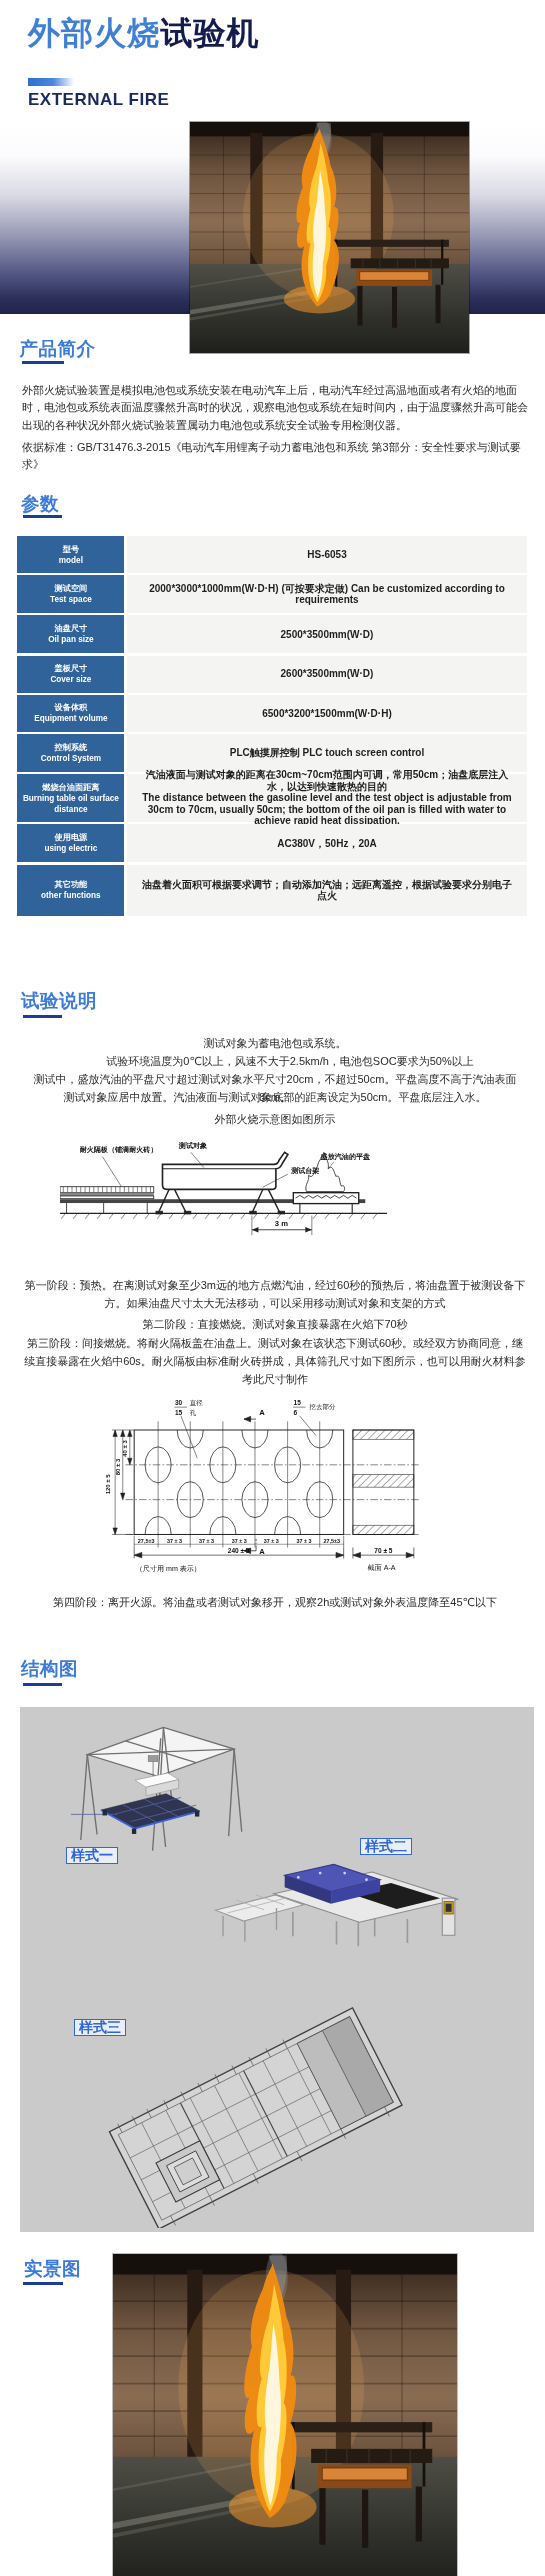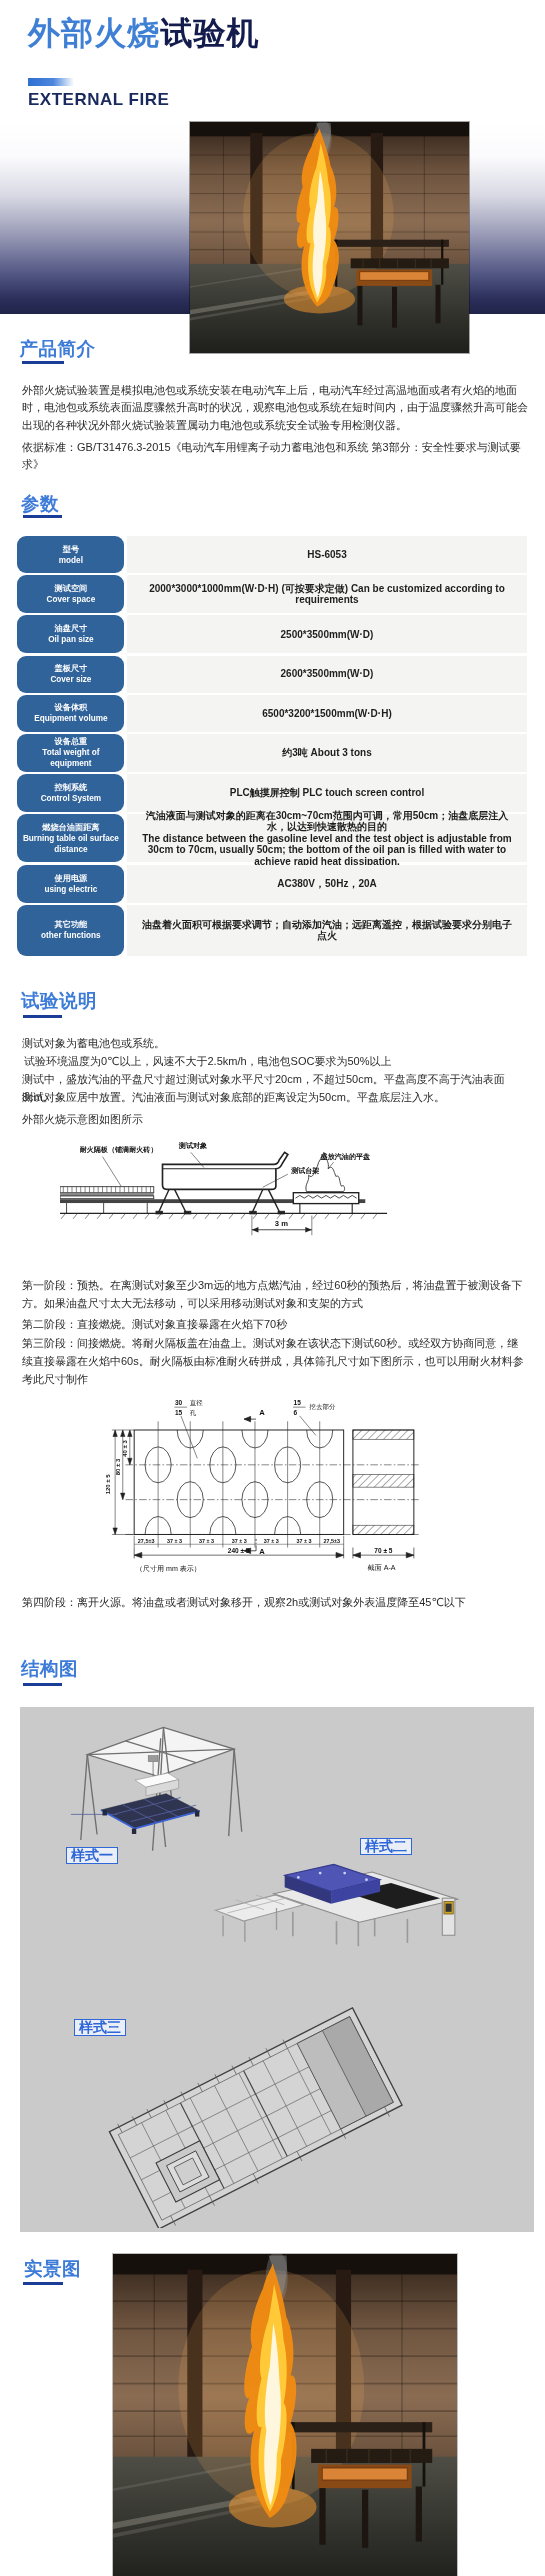--- a/index.html
+++ b/index.html
@@ -15,26 +15,26 @@
   
   .banner{left:0;top:114px;width:545px;height:192px;
     background:linear-gradient(180deg,#ffffff 0%,#fbfbfd 18%,#d9dae4 38%,#9b9db8 58%,#565a86 78%,#2b2f5a 92%,#212449 100%);}
   .photo1{left:190px;top:114px;width:279px;height:231px;outline:0.5px solid rgba(0,0,0,.35);}
   .photo2{left:113px;top:2246px;width:344px;height:330px;outline:0.5px solid rgba(0,0,0,.25);}
   
   .sec-title{font-size:18.5px;font-weight:900;color:#3d7bd8;letter-spacing:0.5px;}
   .sec-underline{height:2.7px;background:#1a3e97;}
   
   .para{width:506px;font-size:11px;line-height:17.4px;color:#2a2a2a;}
-  .para2{width:506px;font-size:11px;line-height:18px;color:#2a2a2a;}
+  .para2{width:506px;font-size:11px;line-height:18px;color:#2a2a2a;text-align:center;}
   
   .ptable{left:17.4px;top:528px;width:510px;}
   .prow{display:flex;margin-bottom:2.2px;}
   .pcell-l{width:107px;background:#30639a;color:#ffffff;font-weight:700;font-size:8.2px;
-    display:flex;flex-direction:column;justify-content:center;align-items:center;text-align:center;line-height:11px;padding:0 3.3px;box-sizing:border-box;border-radius:9px;}
+    display:flex;flex-direction:column;justify-content:center;align-items:center;text-align:center;line-height:11px;padding:0 3.3px;box-sizing:border-box;}
   .pcell-r{flex:1;margin-left:2.2px;background:#f4f4f2;color:#1e1e1e;font-weight:700;font-size:10px;
     display:flex;flex-direction:column;justify-content:center;align-items:center;text-align:center;line-height:11.5px;padding:0 11px;box-sizing:border-box;}
   .h68{height:37px}.h70{height:38px}.h88{height:48px}.h94{height:51px}
   
   .canvas-gray{left:19.6px;top:1699px;width:514px;height:525px;background:#cacaca;}
   .style-tag{position:absolute;border:1.1px solid #2f66d8;color:#2f66d8;background:rgba(240,246,255,.85);
     font-size:14px;font-weight:800;padding:0.5px 4.4px;line-height:13.6px;}
   
   .diag{background:transparent;}
   svg text{font-family:"Liberation Sans","DejaVu Sans",sans-serif;}
@@ -135,21 +135,21 @@
           <span>型号</span>
           <span>model</span>
         </div>
       <div class="pcell-r">
           <span>HS-6053</span>
         </div>
     </div>
     <div class="prow h70">
       <div class="pcell-l">
           <span>测试空间</span>
-          <span>Cover space</span>
+          <span>Test space</span>
         </div>
       <div class="pcell-r">
           <span>2000*3000*1000mm(W·D·H) (可按要求定做) Can be customized according to requirements</span>
         </div>
     </div>
     <div class="prow h70">
       <div class="pcell-l">
           <span>油盘尺寸</span>
           <span>Oil pan size</span>
         </div>
@@ -170,29 +170,20 @@
       <div class="pcell-l">
           <span>设备体积</span>
           <span>Equipment volume</span>
         </div>
       <div class="pcell-r">
           <span>6500*3200*1500mm(W·D·H)</span>
         </div>
     </div>
     <div class="prow h70">
       <div class="pcell-l">
-          <span>设备总重</span>
-          <span>Total weight of equipment</span>
-        </div>
-      <div class="pcell-r">
-          <span>约3吨 About 3 tons</span>
-        </div>
-    </div>
-    <div class="prow h70">
-      <div class="pcell-l">
           <span>控制系统</span>
           <span>Control System</span>
         </div>
       <div class="pcell-r">
           <span>PLC触摸屏控制 PLC touch screen control</span>
         </div>
     </div>
     <div class="prow h88">
       <div class="pcell-l">
           <span>燃烧台油面距离</span>
@@ -220,21 +211,21 @@
       <div class="pcell-r">
           <span>油盘着火面积可根据要求调节；自动添加汽油；远距离遥控，根据试验要求分别电子点火</span>
         </div>
     </div>
   </div>
 
   <div class="abs sec-title" style="left:21px;top:980px;">试验说明</div>
   <div class="abs sec-underline" style="left:23px;top:1007px;width:39px;"></div>
 
   <div class="abs para2" style="left:22px;top:1026px;">测试对象为蓄电池包或系统。</div>
-  <div class="abs para2" style="left:24px;top:1044px;">试验环境温度为0℃以上，风速不大于2.5km/h，电池包SOC要求为50%以上</div>
+  <div class="abs para2" style="left:37px;top:1044px;">试验环境温度为0℃以上，风速不大于2.5km/h，电池包SOC要求为50%以上</div>
   <div class="abs para2" style="left:22px;top:1062px;">测试中，盛放汽油的平盘尺寸超过测试对象水平尺寸20cm，不超过50cm。平盘高度不高于汽油表面8cm。</div>
   <div class="abs para2" style="left:22px;top:1080px;">测试对象应居中放置。汽油液面与测试对象底部的距离设定为50cm。平盘底层注入水。</div>
   <div class="abs para2" style="left:22px;top:1102px;">外部火烧示意图如图所示</div>
 
   <svg class="abs diag" style="left:60px;top:1128px;" width="338" height="139" viewBox="0 0 620 255">
     <g stroke="#222" stroke-width="1.5" fill="none">
 
       <line x1="0" y1="142" x2="600" y2="142" stroke-width="2"></line>
       <g stroke-width="1">
         <line x1="10" y1="142" x2="2" y2="152"></line>

